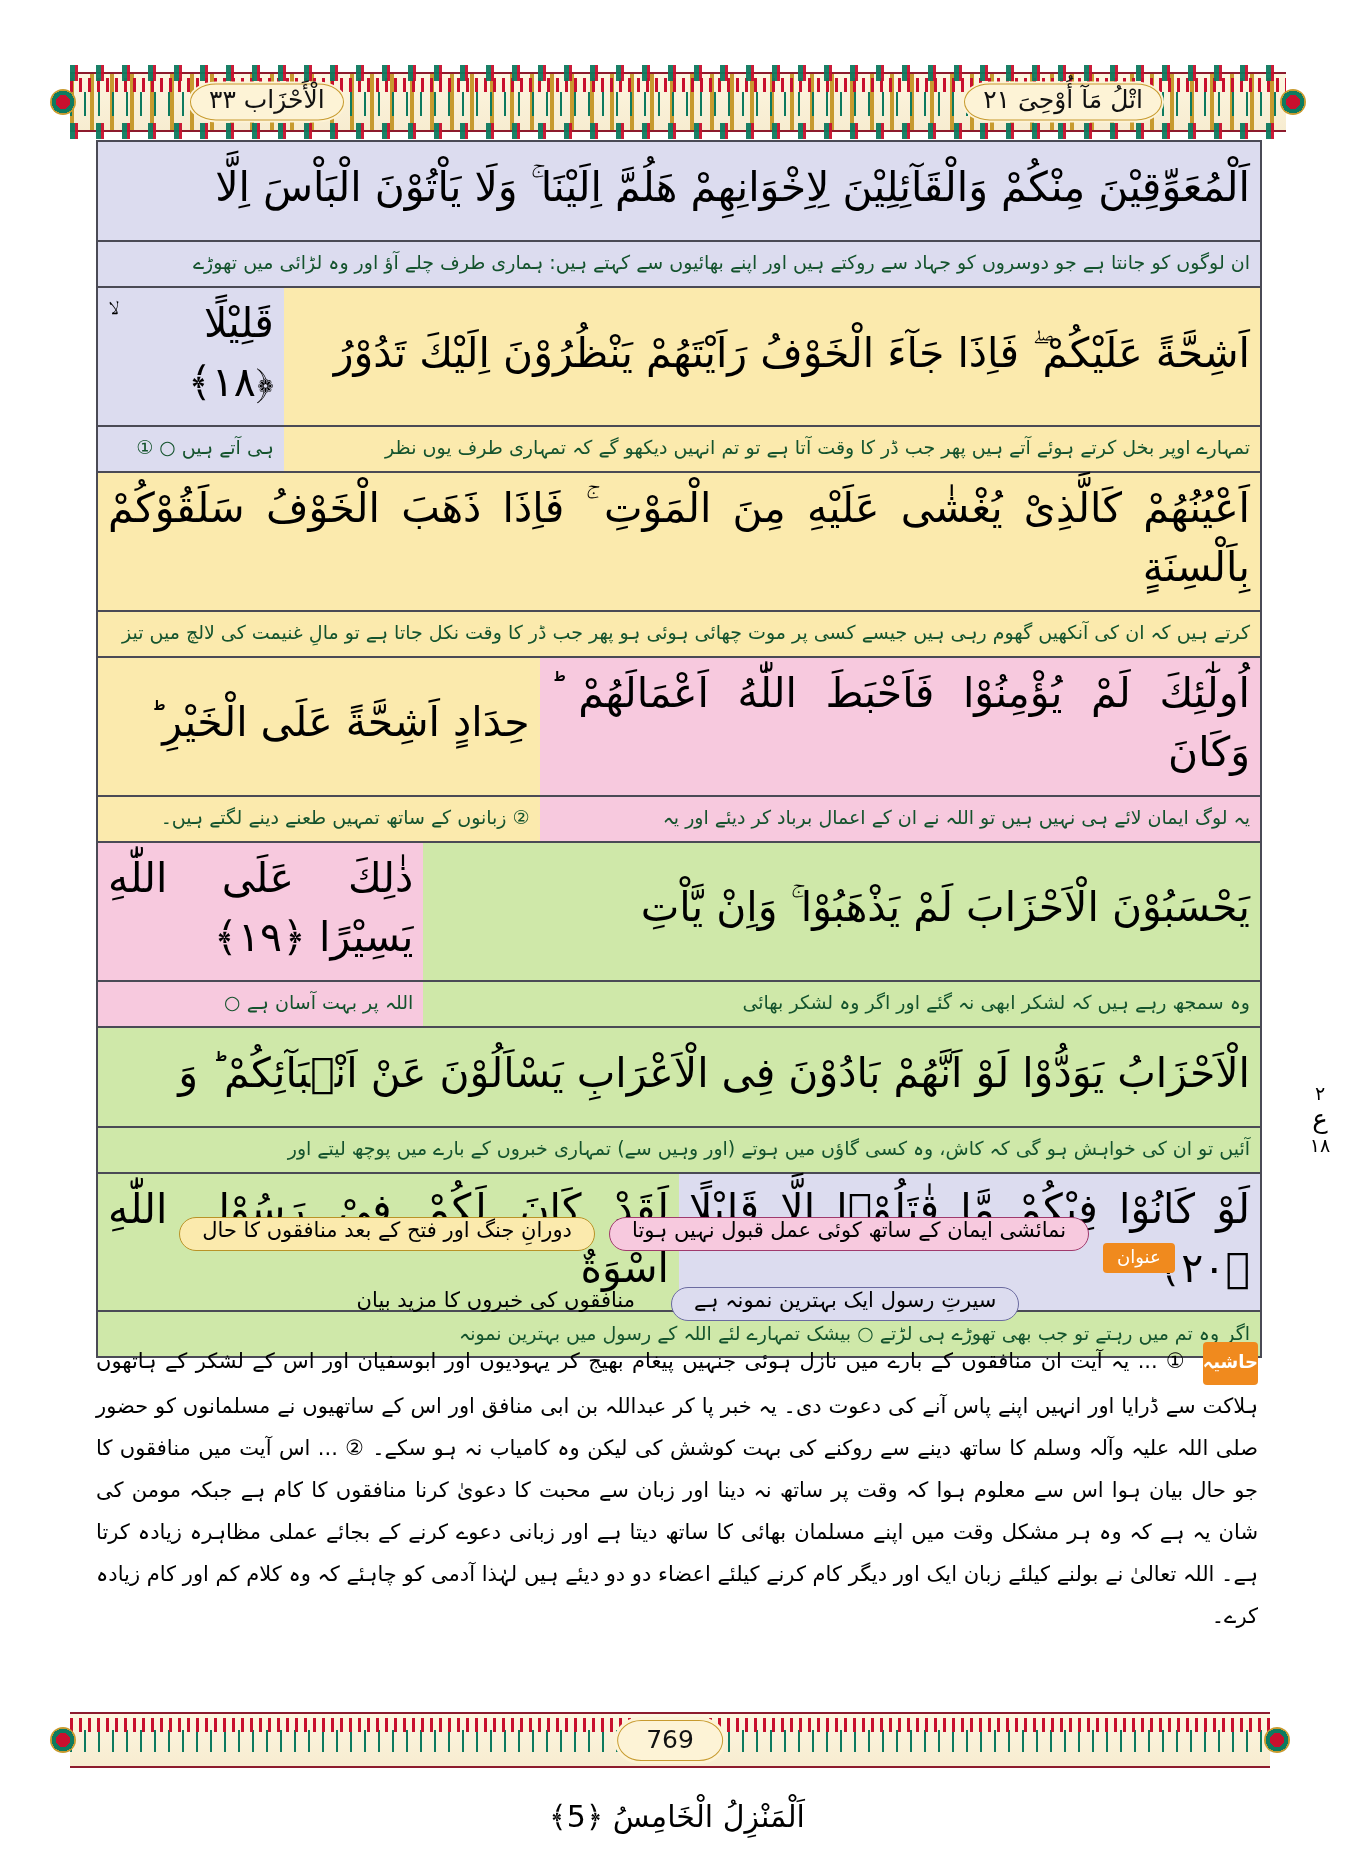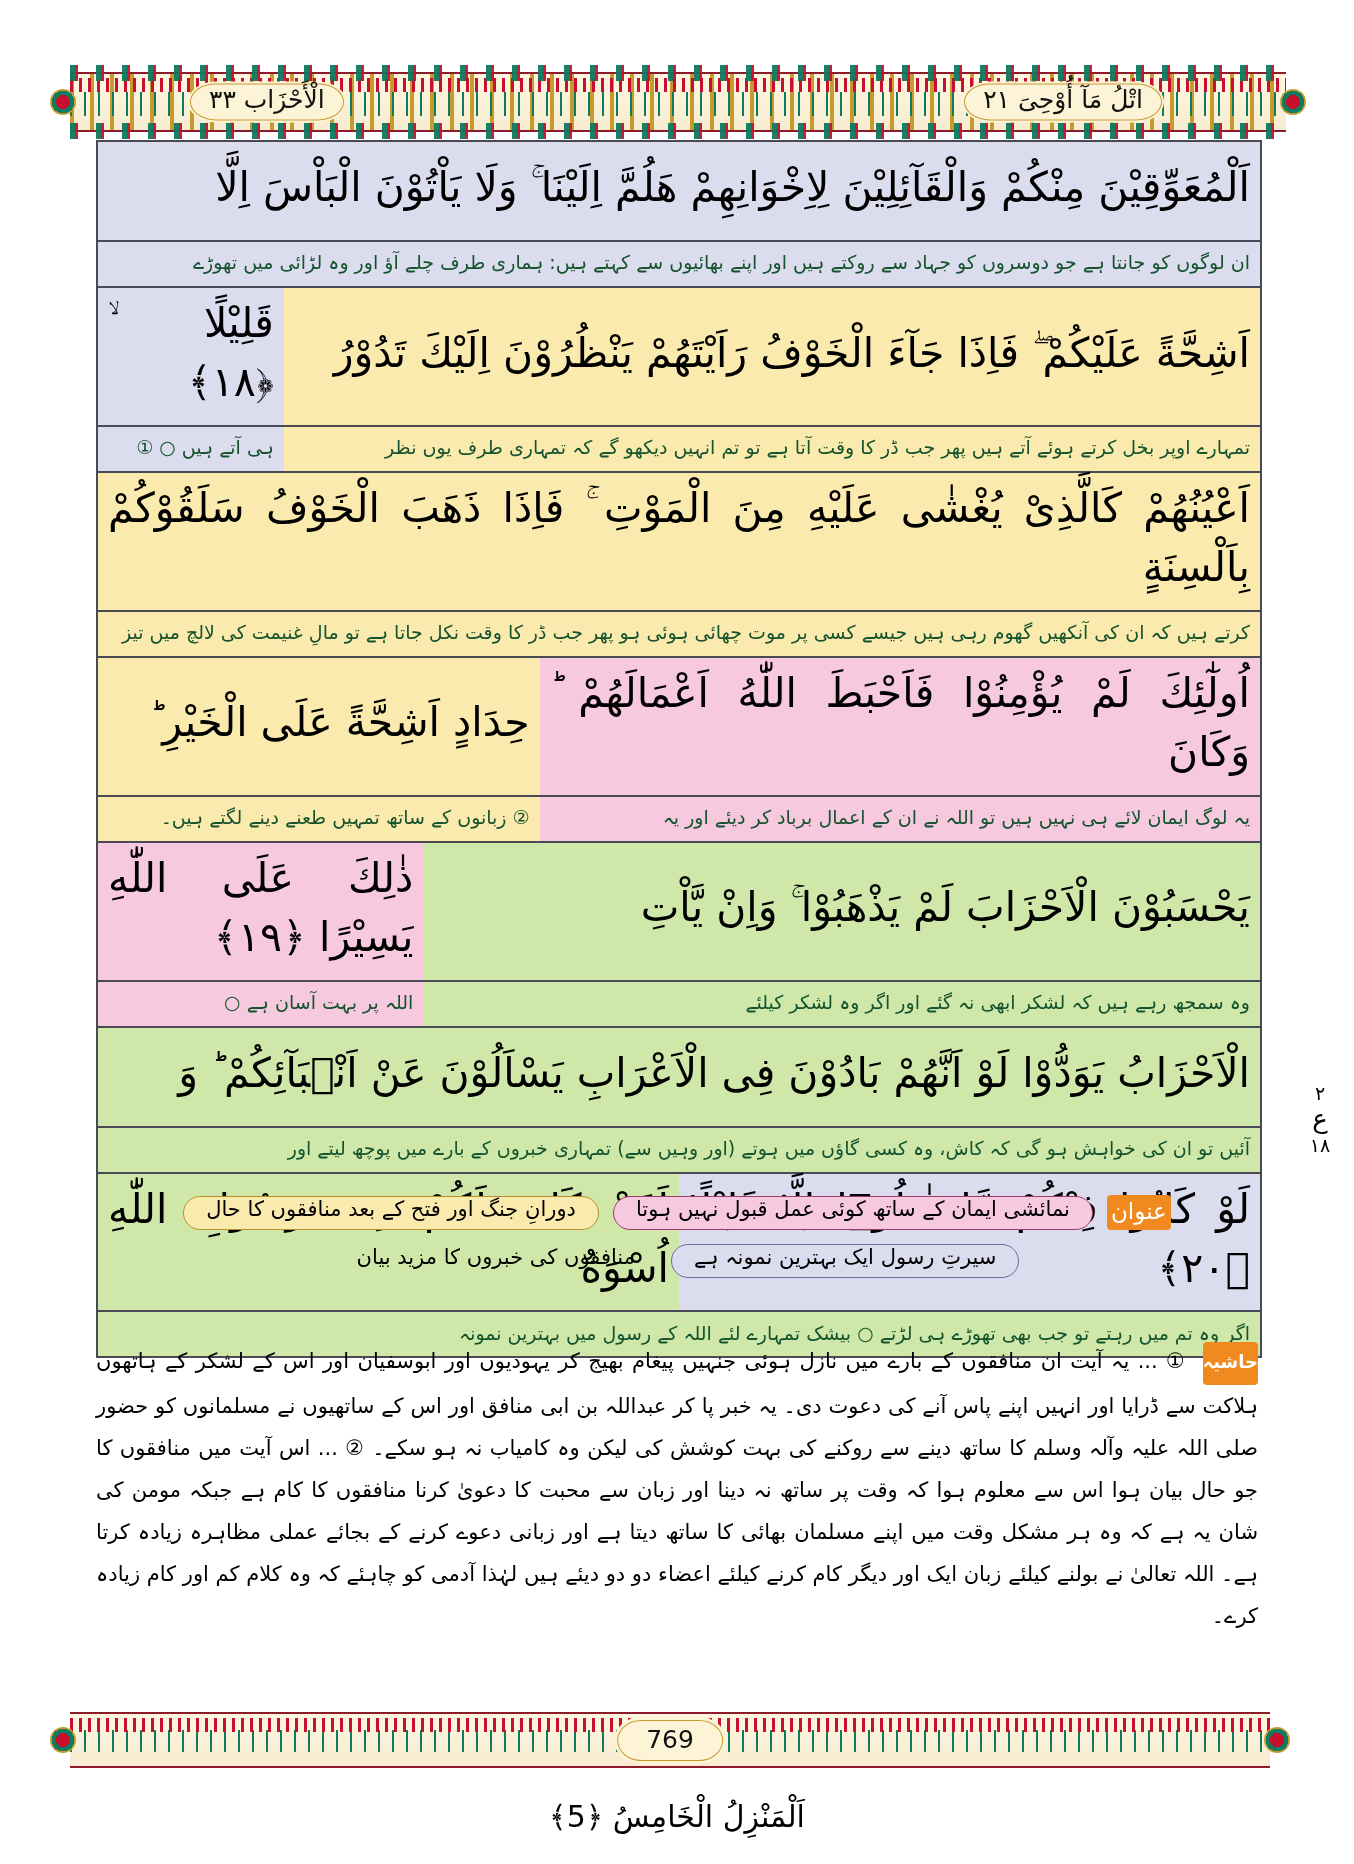--- a/index.html
+++ b/index.html
@@ -82,21 +82,21 @@
   }
   .ruku span{display:block;}
   .ruku .big{font-size:26px;}
   .ruku .sm{font-size:19px;}
 
   
   .headings{position:absolute;left:96px;width:1162px;top:1195px;}
   .hrow{display:flex;direction:rtl;align-items:center;justify-content:center;gap:14px;margin-bottom:14px;}
   .tag{
     background:#f08a1e;color:#fff;border-radius:4px;
-    padding:3px 4px 6px;font-size:23px;direction:rtl;white-space:nowrap;
+    padding:3px 14px 6px;font-size:18px;direction:rtl;white-space:nowrap;margin-top:48px;
   }
   .pill{
     border:1.5px solid #a03a6d;border-radius:22px;
     padding:0 22px 8px;font-size:21px;direction:rtl;white-space:nowrap;color:#000;
   }
   .pill.pink{background:#f7c9de;}
   .pill.yellow{background:#fbeaad;border-color:#b99327;}
   .pill.lav{background:#dcdcef;border-color:#6b6ba0;}
 
   
@@ -203,21 +203,21 @@
       <div class="row arabic">
         <div class="seg c-grn" style="width: 72%;">
           <div class="ar">یَحْسَبُوْنَ الْاَحْزَابَ لَمْ یَذْهَبُوْا ۚ وَاِنْ یَّاْتِ</div>
         </div>
         <div class="seg c-pnk" style="width: 28%;">
           <div class="ar">ذٰلِكَ عَلَى اللّٰهِ یَسِیْرًا ﴿١٩﴾</div>
         </div>
       </div>
       <div class="row urdu">
         <div class="seg c-grn" style="width: 72%;">
-          <div class="ur">وہ سمجھ رہے ہیں کہ لشکر ابھی نہ گئے اور اگر وہ لشکر کیلئے</div>
+          <div class="ur">وہ سمجھ رہے ہیں کہ لشکر ابھی نہ گئے اور اگر وہ لشکر بھائی</div>
         </div>
         <div class="seg c-pnk" style="width: 28%;">
           <div class="ur">اللہ پر بہت آسان ہے ○</div>
         </div>
       </div>
       <div class="row arabic">
         <div class="seg c-grn" style="width: 100%;">
           <div class="ar">الْاَحْزَابُ یَوَدُّوْا لَوْ اَنَّهُمْ بَادُوْنَ فِی الْاَعْرَابِ یَسْاَلُوْنَ عَنْ اَنْۢبَآئِكُمْ ؕ وَ</div>
         </div>
       </div>

